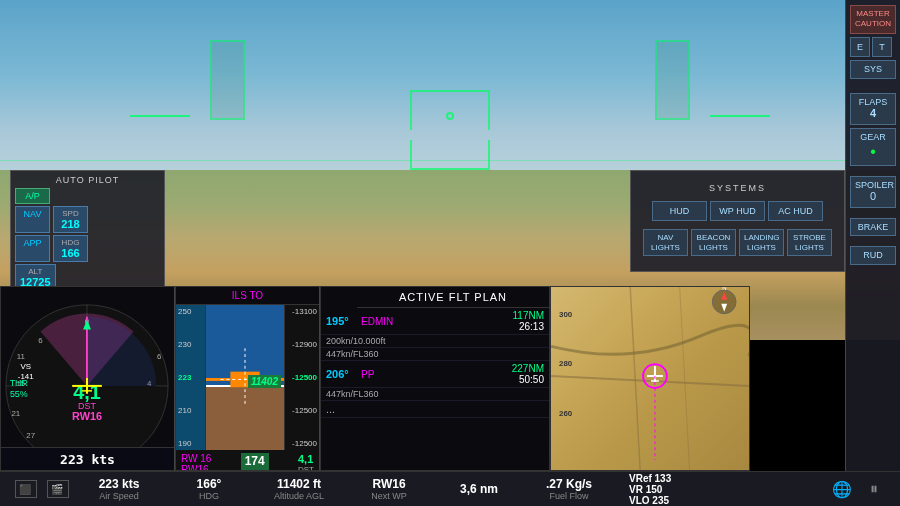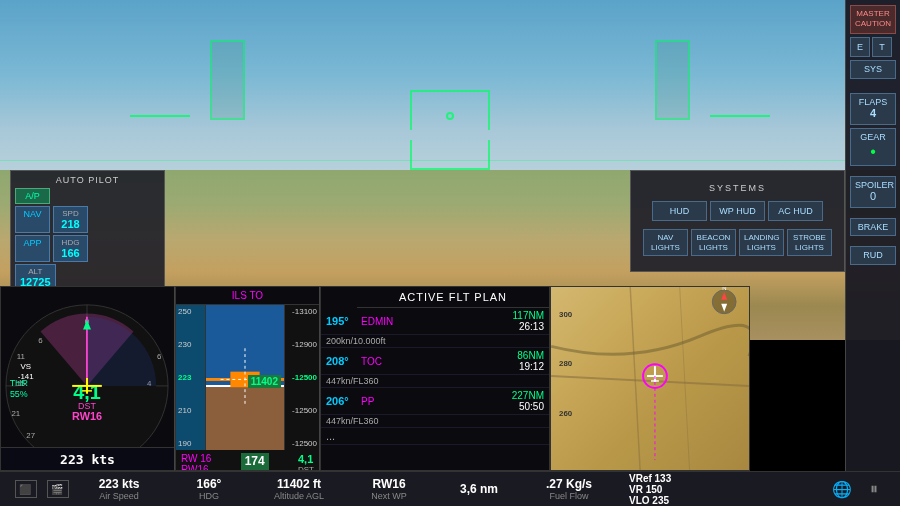--- a/index.html
+++ b/index.html
@@ -454,20 +454,21 @@
     
     .alt-highlight {
       position: absolute;
       right: 3px;
       top: 48%;
       background: #1a7a3a;
       color: #00ff88;
       font-size: 10px;
       padding: 1px 3px;
       font-weight: bold;
+      font-style: italic;
     }
 
   </style>
 </head>
 <body>
 
 <div class="flight-background">
   <div class="sky-upper"></div>
   <div class="terrain"></div>
 
@@ -650,32 +651,20 @@
       </div>
       <div style="display:flex;flex-direction:column;align-items:flex-end">
         <span style="color:#00ff88;font-size:10px">117NM</span>
         <span style="color:#fff;font-size:10px">26:13</span>
       </div>
     </div>
     <div class="flt-row" style="padding:1px 5px">
       <span style="color:#aaa;font-size:9px">200kn/10.000ft</span>
     </div>
 
-    <div class="flt-row">
-      <div style="display:flex;flex-direction:column;width:35px">
-        <span class="flt-hdg">208°</span>
-      </div>
-      <div style="display:flex;flex-direction:column;flex:1">
-        <span style="color:#ff00ff;font-size:10px">TOC</span>
-      </div>
-      <div style="display:flex;flex-direction:column;align-items:flex-end">
-        <span style="color:#00ff88;font-size:10px">86NM</span>
-        <span style="color:#fff;font-size:10px">19:12</span>
-      </div>
-    </div>
     <div class="flt-row" style="padding:1px 5px">
       <span style="color:#aaa;font-size:9px">447kn/FL360</span>
     </div>
 
     <div class="flt-row">
       <div style="display:flex;flex-direction:column;width:35px">
         <span class="flt-hdg">206°</span>
       </div>
       <div style="display:flex;flex-direction:column;flex:1">
         <span style="color:#ff00ff;font-size:10px">PP</span>

